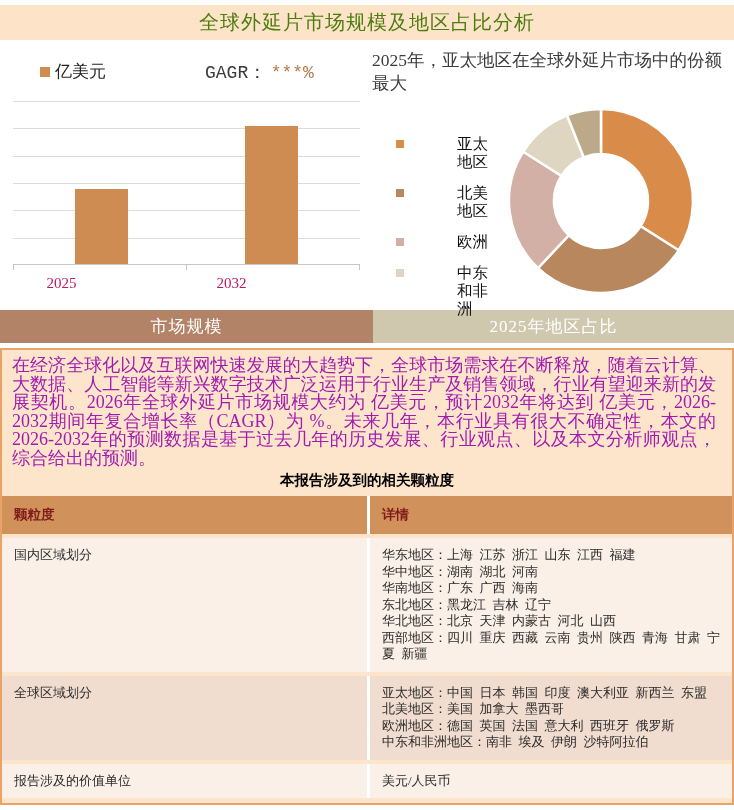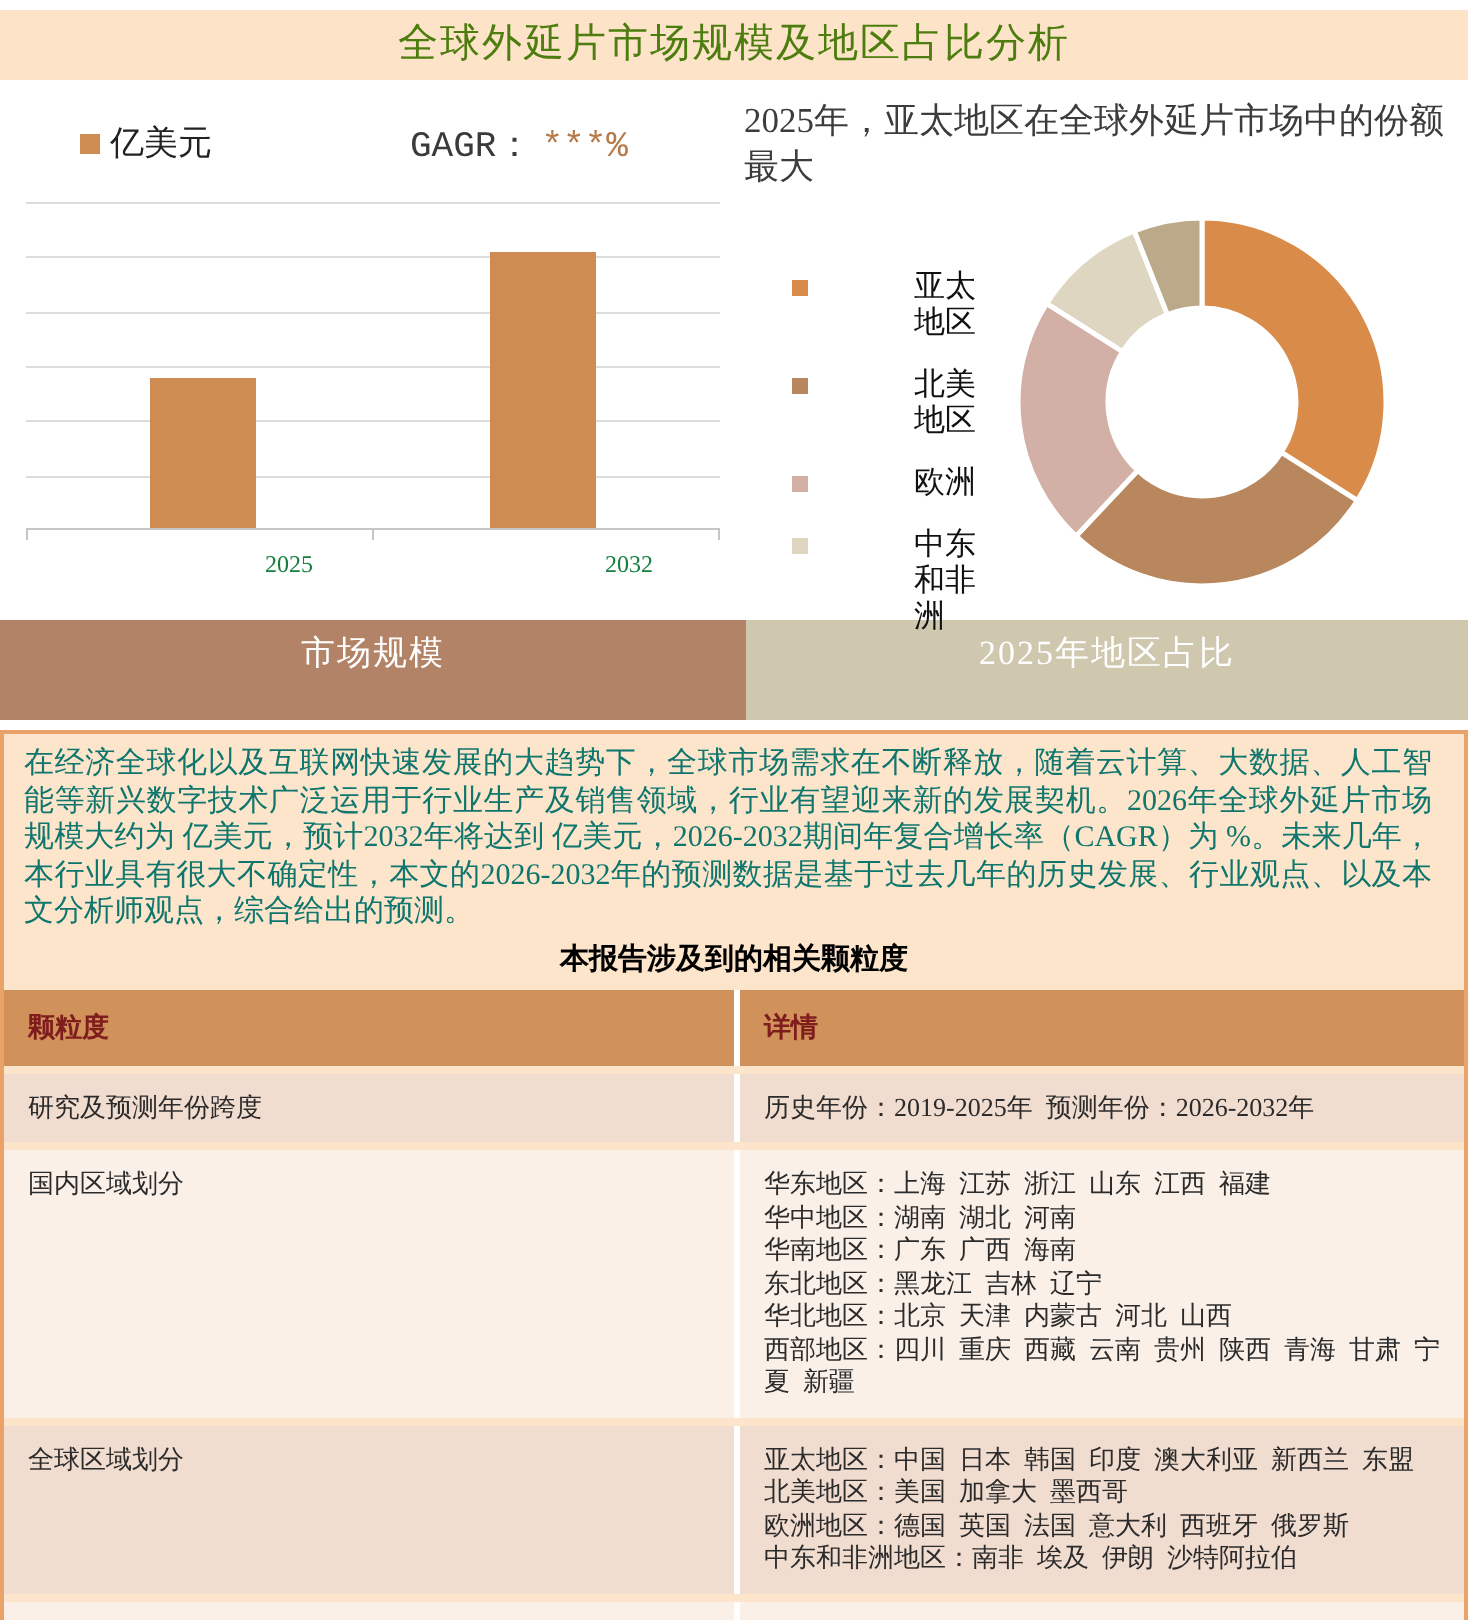--- a/index.html
+++ b/index.html
@@ -18,38 +18,38 @@
   .cagr-wrap { position:absolute; top:15px; left:205px; font-size:18px; }
   .cagr-label { color:#3a3a3a; font-family:"Liberation Mono","DejaVu Sans Mono",monospace; }
   .cagr-value { color:#b5causes; }
   .cagr-value { color:#b57a4a; font-family:"Liberation Mono","DejaVu Sans Mono",monospace; }
 
   .plot { position:absolute; left:13px; top:56px; width:347px; height:164px;
     border-bottom:1px solid #c6c6c6; }
   .gridline { position:absolute; left:0; width:100%; height:1px; background:#dcdcdc; }
   .bar { position:absolute; bottom:0; width:53px; background:var(--accent,#CE8C52); }
   .tick { position:absolute; top:164px; width:1px; height:5px; background:#c6c6c6; }
-  .x-label { position:absolute; top:174px; width:110px; text-align:right; font-size:12px; color:#15803d; }
+  .x-label { position:absolute; top:174px; width:110px; text-align:left; font-size:15px; color:#be185d; }
 
   .pie-headline { position:absolute; top:4px; left:4px; width:358px; font-size:17.5px;
     line-height:23px; color:#3c3c3c; }
   .pie-legend { position:absolute; left:28px; top:90px; width:92px; }
   .pie-legend-item { display:flex; margin-bottom:13px; font-size:15.5px; color:#111; line-height:18px;gap:48px; }
   .pie-legend-item .swatch { width:8px; height:8px; margin:5px 5px 0 0; flex:0 0 8px; }
   .donut-svg { position:absolute; left:133px; top:56px; }
 
-  .tabs-row { display:flex; margin-top:7px; height:50px; }
+  .tabs-row { display:flex; margin-top:7px; height:33px; }
   .tab { color:#fff; font-size:17px; text-align:center; line-height:33px; letter-spacing:1px; cursor:pointer; }
   .tab-left { width:373px; background:var(--tab-left,#B28366); }
   .tab-right { width:361px; background:var(--tab-right,#CFC8AE); }
 
   .report-section { margin-top:5px; height:457px; background:var(--section-bg,#FDE5CB);
     border:2px solid var(--border-orange,#E9A368); overflow:hidden; }
-  .report-paragraph { padding:6px 16px 2px 10px; font-size:15px; line-height:18.5px;
-    color:#0f766e; text-align:justify; }
+  .report-paragraph { padding:6px 16px 2px 10px; font-size:18px; line-height:18.5px;
+    color:#a21caf; text-align:justify; }
   .report-table-title { text-align:center; font-weight:bold; font-size:14.5px; color:#000;
     padding:2px 0 4px 0; font-family:"Liberation Sans","DejaVu Sans",sans-serif; }
 
   table.granularity { width:100%; border-collapse:separate; border-spacing:0 4px; margin-top:-2px; }
   table.granularity th { background:var(--table-header,#D0915A); color:#7f1d1d; text-align:left;
     font-size:13.5px; padding:10px 12px; font-weight:bold; }
   table.granularity th:first-child, table.granularity td:first-child { width:368px; border-right:3px solid #fff; }
   table.granularity td { vertical-align:top; font-size:13px; line-height:16.5px;
     color:#2b2b2b; padding:9px 12px; white-space:pre-wrap; }
   tr.row-a td { background:var(--row-a,#F1DCD0); }
@@ -127,24 +127,20 @@
   <div class="report-paragraph">在经济全球化以及互联网快速发展的大趋势下，全球市场需求在不断释放，随着云计算、大数据、人工智能等新兴数字技术广泛运用于行业生产及销售领域，行业有望迎来新的发展契机。2026年全球外延片市场规模大约为 亿美元，预计2032年将达到 亿美元，2026-2032期间年复合增长率（CAGR）为 %。未来几年，本行业具有很大不确定性，本文的2026-2032年的预测数据是基于过去几年的历史发展、行业观点、以及本文分析师观点，综合给出的预测。</div>
   <div class="report-table-title">本报告涉及到的相关颗粒度</div>
   <table class="granularity">
     <thead>
       <tr>
         <th>颗粒度</th>
         <th>详情</th>
       </tr>
     </thead>
     <tbody id="table-body">
-        <tr class="row-a">
-          <td>研究及预测年份跨度</td>
-          <td>历史年份：2019-2025年  预测年份：2026-2032年</td>
-        </tr>
         <tr class="row-b">
           <td>国内区域划分</td>
           <td>华东地区：上海  江苏  浙江  山东  江西  福建
 华中地区：湖南  湖北  河南
 华南地区：广东  广西  海南
 东北地区：黑龙江  吉林  辽宁
 华北地区：北京  天津  内蒙古  河北  山西
 西部地区：四川  重庆  西藏  云南  贵州  陕西  青海  甘肃  宁夏  新疆</td>
         </tr>
         <tr class="row-a">

